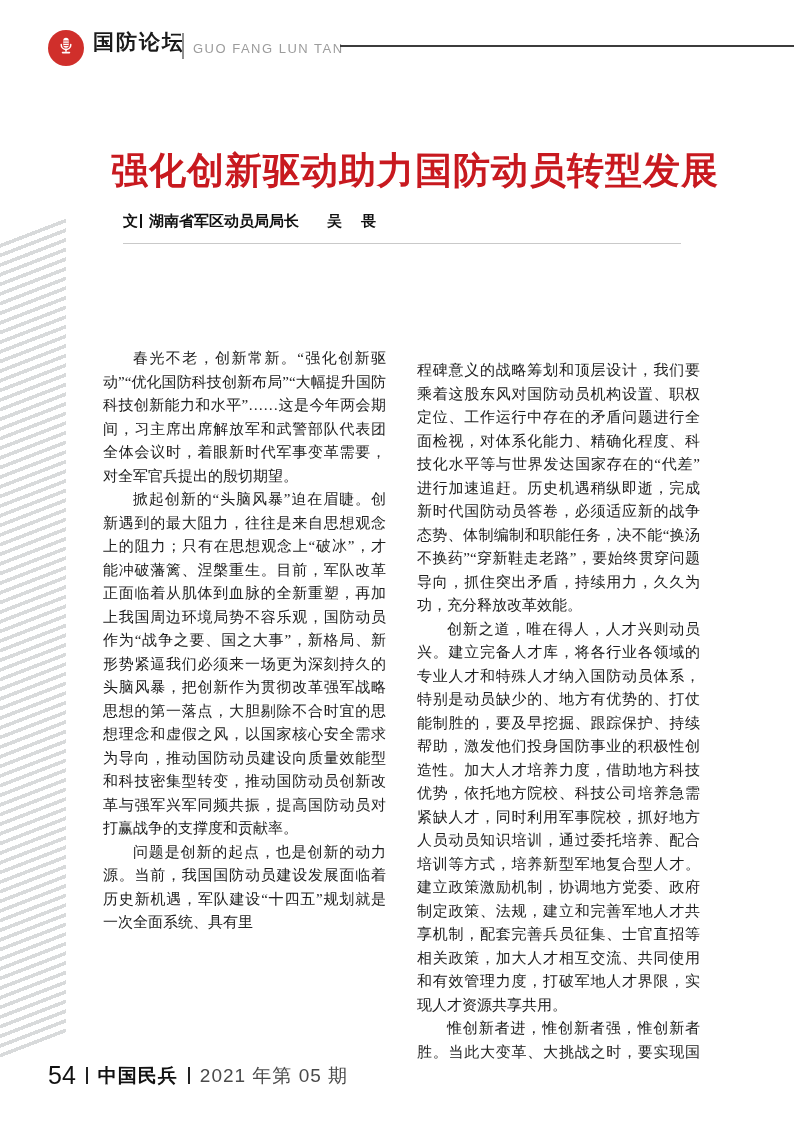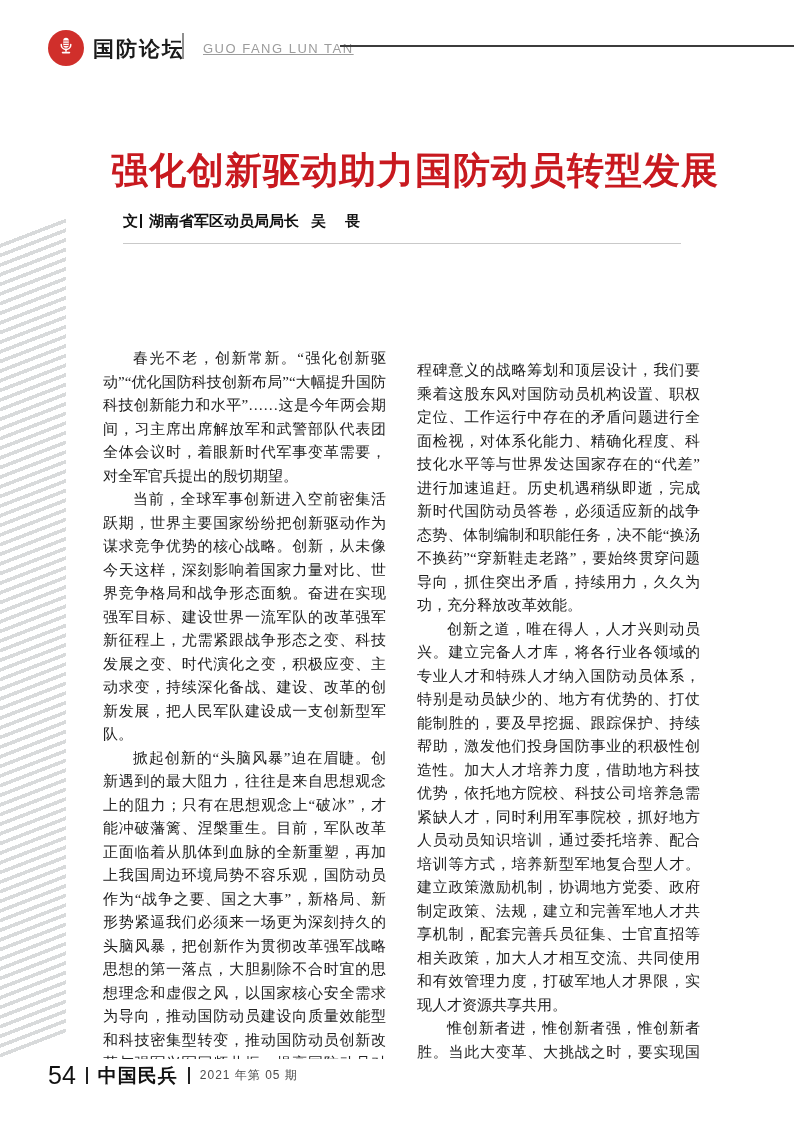--- a/index.html
+++ b/index.html
@@ -24,40 +24,40 @@
     background:repeating-linear-gradient(159deg,var(--stripe) 0 3.6px,#ffffff 3.6px 9px);
     clip-path:polygon(0 25px,100% 0,100% calc(100% - 25px),0 100%);
   }
 
   
   .badge{
     position:absolute;left:48px;top:30px;width:36px;height:36px;border-radius:50%;
     background:var(--badge);display:flex;align-items:center;justify-content:center;
   }
   .sec-title{
-    position:absolute;left:93px;top:35px;font-size:21px;font-weight:bold;
+    position:absolute;left:93px;top:28px;font-size:21px;font-weight:bold;
     color:#1a1a1a;letter-spacing:2px;white-space:nowrap;
   }
   .sec-divider{position:absolute;left:182px;top:33px;width:2px;height:26px;background:#8f8f8f;}
   .sec-sub{
-    position:absolute;left:203px;top:41px;font-size:13px;color:var(--subtle);
-    letter-spacing:1.5px;white-space:nowrap;text-decoration:underline;
+    position:absolute;left:193px;top:41px;font-size:13px;color:var(--subtle);
+    letter-spacing:1.5px;white-space:nowrap;
   }
   .head-rule{position:absolute;left:340px;right:0;top:45px;height:2px;background:#3c3c3c;}
 
   
   .title{
     position:absolute;left:103px;top:138px;width:597px;margin:8px;
     text-align:center;font-family:"Liberation Serif","DejaVu Serif",serif;
     font-weight:700;font-size:37px;letter-spacing:1px;color:var(--accent);
     white-space:nowrap;
   }
   .byline{position:absolute;left:123px;top:212px;font-size:15px;font-weight:bold;color:#111;}
   .byline .b-div{display:inline-block;width:2px;height:14px;background:#111;margin:0 7px 0 2px;vertical-align:-2px;}
-  .byline .b-author{margin-left:12px;letter-spacing:2px;}
+  .byline .b-author{margin-left:28px;letter-spacing:2px;}
   .byline-rule{position:absolute;left:123px;top:243px;width:558px;height:1px;background:var(--rule);}
 
   
   .columns{
     position:absolute;left:103px;top:347px;width:597px;height:712px;
     display:flex;gap:31px;overflow:hidden;
   }
   .col{flex:1 1 0;min-width:0;}
   .col p{
     margin:0;text-indent:2em;text-align:justify;text-justify:inter-character;
@@ -65,21 +65,21 @@
     font-family:"Liberation Serif","DejaVu Serif",serif;
     font-size:15px;line-height:23.5px;color:var(--ink);
   }
   .col p.no-indent{text-indent:0;margin-top:12px;}
 
   
   .footer{position:absolute;left:48px;top:1061px;display:flex;align-items:center;gap:10px;}
   .f-page{font-size:25px;color:#111;}
   .f-div{width:2px;height:17px;background:#222;}
   .f-mag{font-size:19px;font-weight:bold;color:#111;letter-spacing:1px;}
-  .f-issue{font-size:12px;color:#4a4a4a;letter-spacing:1px;}
+  .f-issue{font-size:19px;color:#4a4a4a;letter-spacing:1px;}
 </style>
 </head>
 <body>
 
 <div class="page">
 
   <div class="stripes"></div>
 
   <div class="badge">
     <span>
@@ -102,21 +102,20 @@
   <h1 class="title">强化创新驱动助力国防动员转型发展</h1>
 
   <div class="byline">
     <span>文</span><span class="b-div"></span><span>湖南省军区动员局局长</span><span class="b-author">吴　畏</span>
   </div>
   <div class="byline-rule"></div>
 
   <div class="columns">
     <div class="col">
         <p>春光不老，创新常新。“强化创新驱动”“优化国防科技创新布局”“大幅提升国防科技创新能力和水平”……这是今年两会期间，习主席出席解放军和武警部队代表团全体会议时，着眼新时代军事变革需要，对全军官兵提出的殷切期望。</p>
-        <p>当前，全球军事创新进入空前密集活跃期，世界主要国家纷纷把创新驱动作为谋求竞争优势的核心战略。创新，从未像今天这样，深刻影响着国家力量对比、世界竞争格局和战争形态面貌。奋进在实现强军目标、建设世界一流军队的改革强军新征程上，尤需紧跟战争形态之变、科技发展之变、时代演化之变，积极应变、主动求变，持续深化备战、建设、改革的创新发展，把人民军队建设成一支创新型军队。</p>
         <p>掀起创新的“头脑风暴”迫在眉睫。创新遇到的最大阻力，往往是来自思想观念上的阻力；只有在思想观念上“破冰”，才能冲破藩篱、涅槃重生。目前，军队改革正面临着从肌体到血脉的全新重塑，再加上我国周边环境局势不容乐观，国防动员作为“战争之要、国之大事”，新格局、新形势紧逼我们必须来一场更为深刻持久的头脑风暴，把创新作为贯彻改革强军战略思想的第一落点，大胆剔除不合时宜的思想理念和虚假之风，以国家核心安全需求为导向，推动国防动员建设向质量效能型和科技密集型转变，推动国防动员创新改革与强军兴军同频共振，提高国防动员对打赢战争的支撑度和贡献率。</p>
         <p>问题是创新的起点，也是创新的动力源。当前，我国国防动员建设发展面临着历史新机遇，军队建设“十四五”规划就是一次全面系统、具有里</p>
       </div>
     <div class="col">
         <p class="no-indent">程碑意义的战略筹划和顶层设计，我们要乘着这股东风对国防动员机构设置、职权定位、工作运行中存在的矛盾问题进行全面检视，对体系化能力、精确化程度、科技化水平等与世界发达国家存在的“代差”进行加速追赶。历史机遇稍纵即逝，完成新时代国防动员答卷，必须适应新的战争态势、体制编制和职能任务，决不能“换汤不换药”“穿新鞋走老路”，要始终贯穿问题导向，抓住突出矛盾，持续用力，久久为功，充分释放改革效能。</p>
         <p>创新之道，唯在得人，人才兴则动员兴。建立完备人才库，将各行业各领域的专业人才和特殊人才纳入国防动员体系，特别是动员缺少的、地方有优势的、打仗能制胜的，要及早挖掘、跟踪保护、持续帮助，激发他们投身国防事业的积极性创造性。加大人才培养力度，借助地方科技优势，依托地方院校、科技公司培养急需紧缺人才，同时利用军事院校，抓好地方人员动员知识培训，通过委托培养、配合培训等方式，培养新型军地复合型人才。建立政策激励机制，协调地方党委、政府制定政策、法规，建立和完善军地人才共享机制，配套完善兵员征集、士官直招等相关政策，加大人才相互交流、共同使用和有效管理力度，打破军地人才界限，实现人才资源共享共用。</p>
         <p>惟创新者进，惟创新者强，惟创新者胜。当此大变革、大挑战之时，要实现国防动员跨越转型，我们既要有“乱云飞渡仍从容”的清醒和沉着，也要有“咬定青山不放松”的自信和坚韧，抓住机遇、激发活力，敢于创新、奋勇前进，在危机中育先机、于变局中开新局，推动国防和军队现代化转入快车道、迈入新时代。</p>
       </div>
   </div>
 

